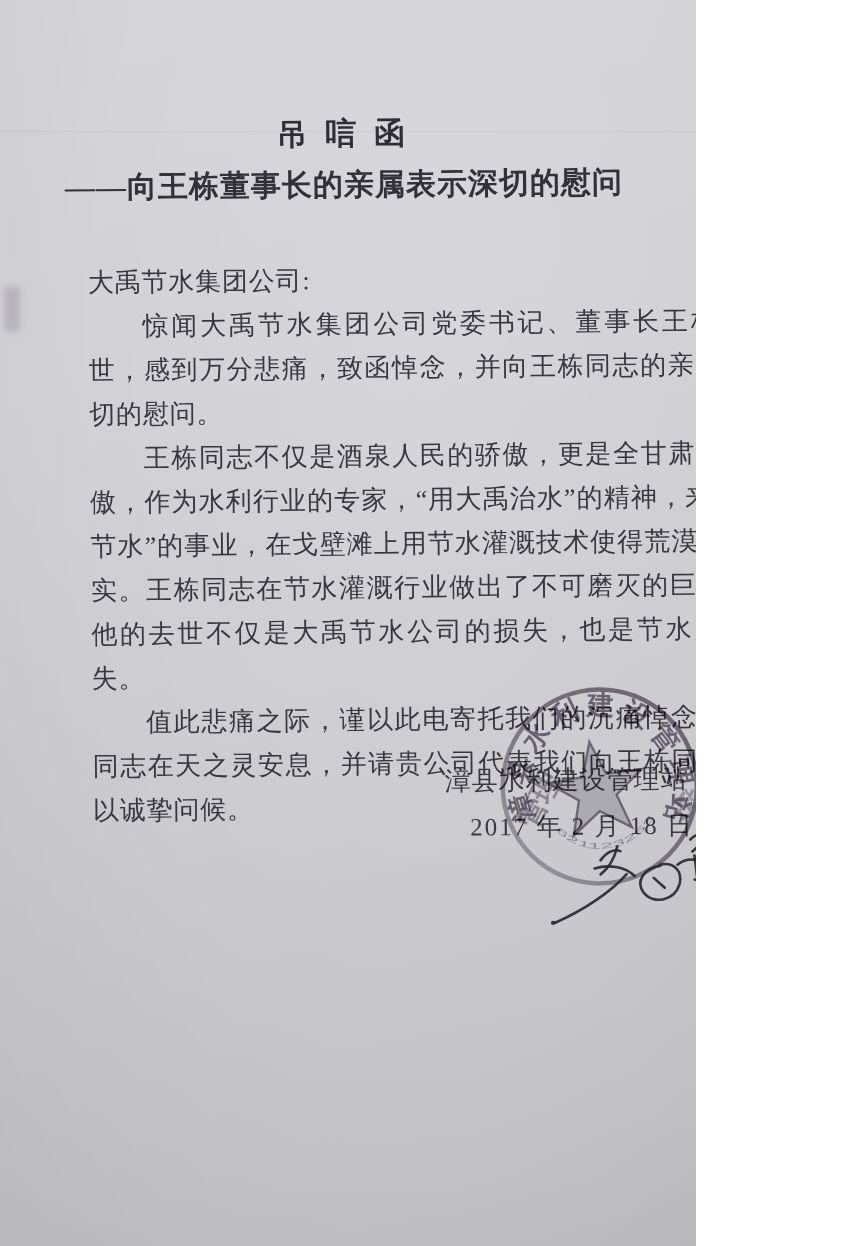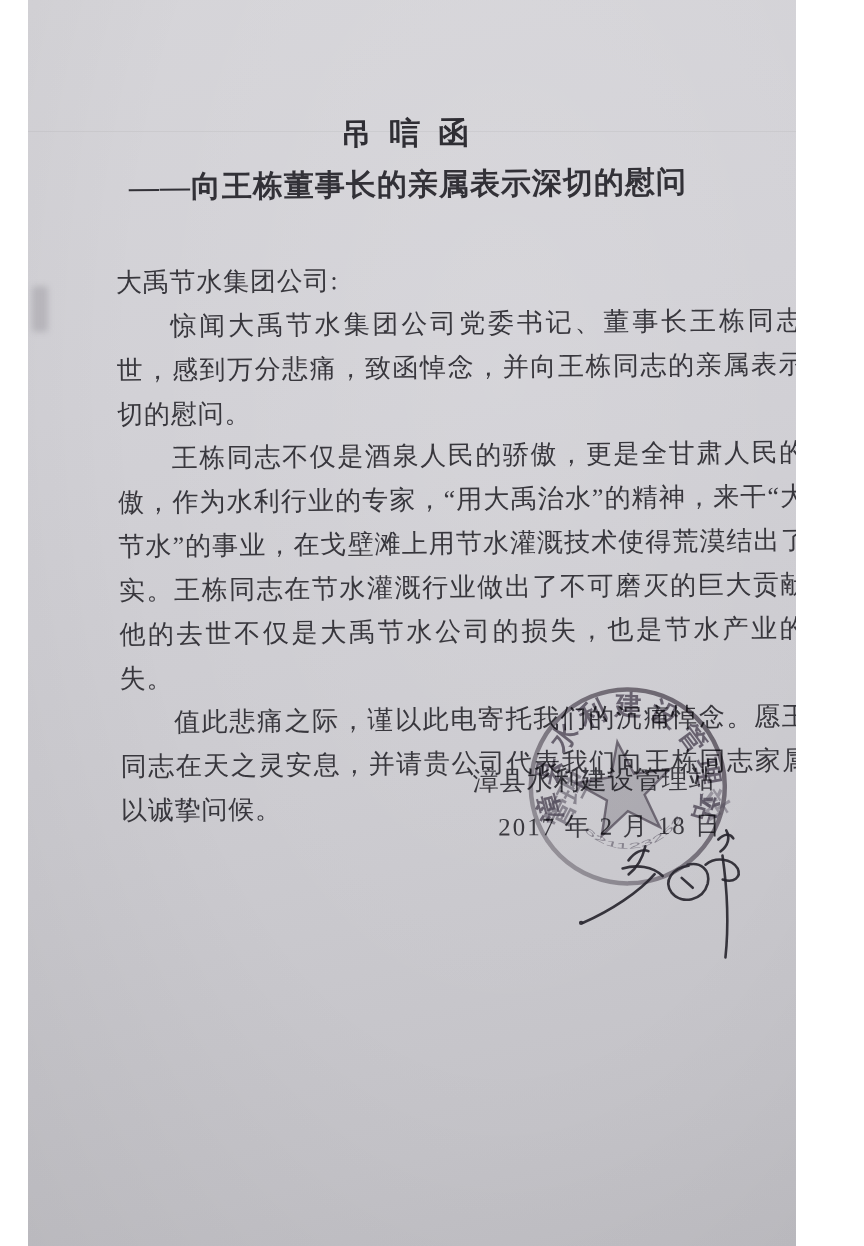--- a/index.html
+++ b/index.html
@@ -1,20 +1,19 @@
 <!DOCTYPE html>
 <html><head>
 <meta charset="utf-8">
 <style>
   * { margin:0; padding:0; box-sizing:border-box; }
   body { font-family: "Liberation Serif", serif; }
   .page {
-    position:relative; width:768px; height:1246px; overflow:hidden;
+    position:relative; width:696px; height:1246px; overflow:hidden;
     background: linear-gradient(168deg, #d6d5d9 0%, #d2d1d6 30%, #cccbd0 60%, #c4c3c8 88%, #bfbec3 100%);
-    margin-left: 28px;
   }
   .vignette {
     position:absolute; inset:0; pointer-events:none;
     background: radial-gradient(ellipse at 62% 30%, rgba(255,255,255,0.10) 0%, rgba(0,0,0,0) 55%, rgba(0,0,0,0.05) 100%);
   }
   .crease { position:absolute; left:0; top:131px; width:100%; height:1px; background:rgba(80,80,88,0.07); }
   .smudge {
     position:absolute; left:4px; top:286px; width:16px; height:46px;
     background:rgba(95,92,102,0.22); filter:blur(3px); border-radius:4px;
   }

